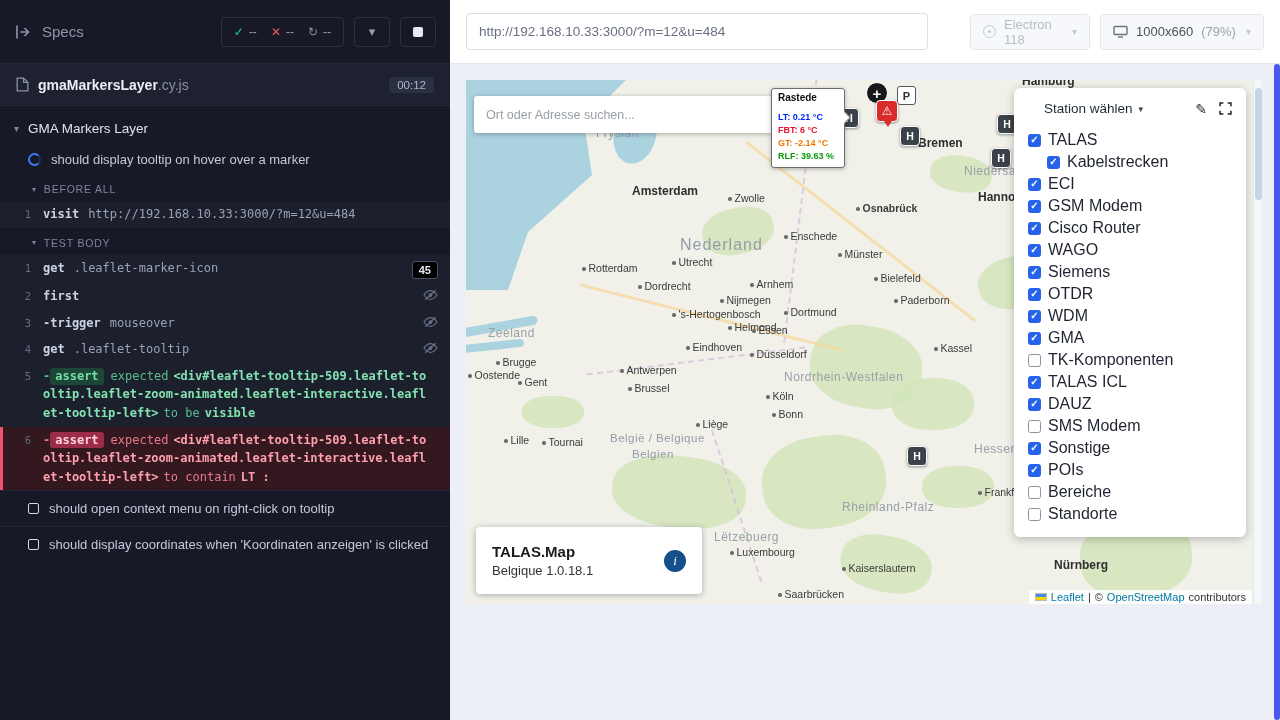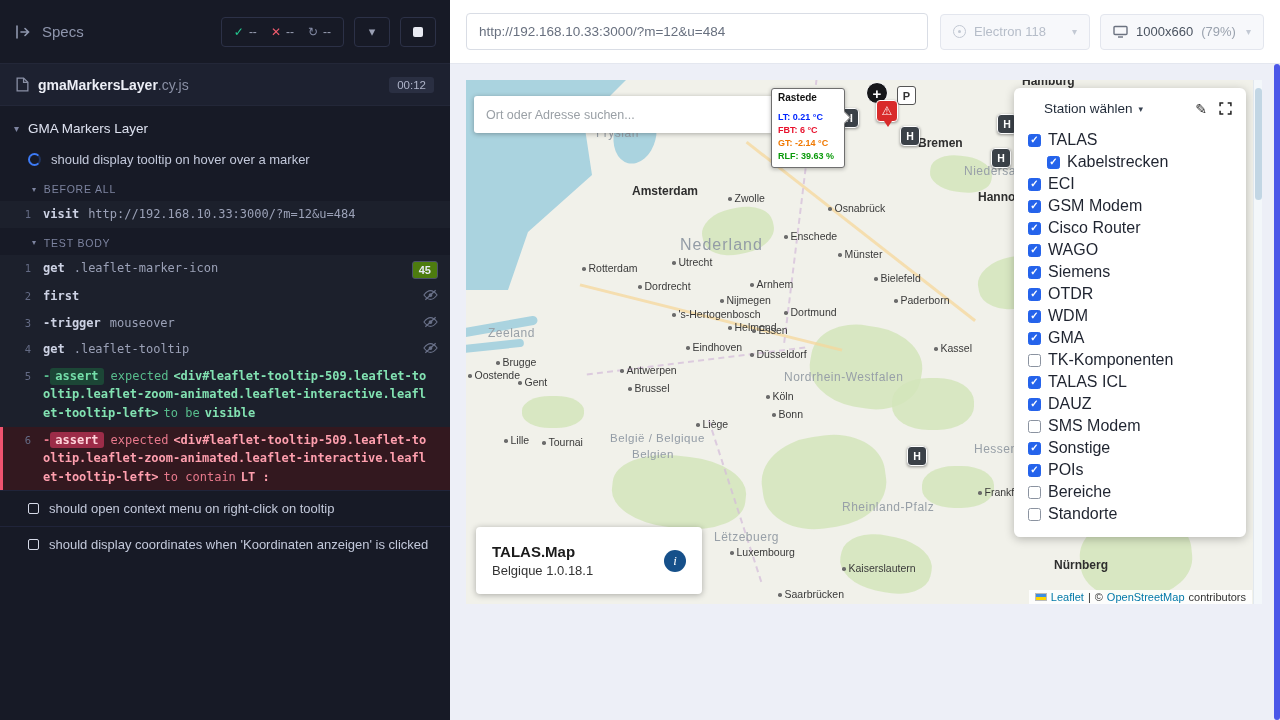--- a/index.html
+++ b/index.html
@@ -38,41 +38,41 @@
   .cmd-num{width:40px;text-align:right;padding-right:12px;color:#646b85;font-family:"DejaVu Sans Mono",monospace;font-size:10.5px;padding-top:3px;flex-shrink:0;}
   .cmd-main{flex:1;font-family:"DejaVu Sans Mono",monospace;font-size:12px;line-height:1.55;color:#9ba1b7;word-break:break-all;padding-right:4px;}
   .cmd-main span:empty{display:none;}
   .cmd-dash{font-weight:bold;color:#cdd2e4;}
   .cmd-method{font-weight:bold;color:#cdd2e4;margin-right:9px;}
   .cmd-msg{color:#9ba1b7;}
   .m-pre,.m-mid{margin-right:5px;}
   .m-el{margin-right:5px;word-break:break-all;}
   .pill{padding:0 5px;border-radius:3px;font-weight:bold;margin-right:7px;display:inline-block;line-height:1.4;}
   .cmd-right{display:flex;align-items:center;gap:6px;padding:2px 12px 0 4px;flex-shrink:0;}
-  .count-badge{background:#4d7c0f;border:1px solid #4a5168;color:#e6e9f4;font-size:11px;font-weight:bold;padding:0 6px;border-radius:3px;line-height:1.5;margin-left:8px;}
+  .count-badge{background:#000000;border:1px solid #4a5168;color:#e6e9f4;font-size:11px;font-weight:bold;padding:0 6px;border-radius:3px;line-height:1.5;margin-left:8px;}
   .count-badge:empty{display:none;}
   .eye{display:none;}
   .eye.show{display:inline-flex;}
   .cmd.pass .cmd-main,.cmd.pass .m-pre,.cmd.pass .m-mid,.cmd.pass .cmd-dash{color:#58bd8d;}
   .cmd.pass .m-el,.cmd.pass .m-end{color:#82e2b2;font-weight:bold;}
   .cmd.pass .pill{background:#1c4636;color:#74dfa9;}
   .cmd.fail{background:#33181f;border-left-color:#f0536f;}
   .cmd.fail .cmd-main,.cmd.fail .m-pre,.cmd.fail .m-mid,.cmd.fail .cmd-dash{color:#e8798c;}
   .cmd.fail .m-el,.cmd.fail .m-end{color:#ff9fae;font-weight:bold;}
   .cmd.fail .pill{background:#9c2c48;color:#ffd3da;}
   .pending-tests .test-row{border-top:1px solid #20243a;padding:10px 16px 10px 28px;}
   .box-icon{width:11px;height:11px;border:1.5px solid #d6dae8;border-radius:2px;flex-shrink:0;display:block;}
 
   
   .preview{flex:1;position:relative;background:#edeff7;height:720px;}
   .topbar{height:64px;background:#fff;border-bottom:1px solid #e4e7ef;display:flex;align-items:center;padding:0 16px;}
   .url-input{width:462px;height:37px;border:1px solid #d9dde5;border-radius:4px;padding:0 12px;font-size:13.5px;color:#68707f;font-family:"Liberation Sans",sans-serif;outline:none;background:#fff;}
   .tb-spacer{flex:1;}
   .select-box{height:36px;border:1px solid #e3e6ee;background:#f7f8fb;border-radius:4px;display:flex;align-items:center;gap:8px;padding:0 12px;cursor:pointer;}
-  .select-browser{width:150px;color:#b6bdc9;font-size:13px;margin-right:10px;}
+  .select-browser{width:120px;color:#b6bdc9;font-size:13px;margin-right:10px;}
   .select-viewport{width:164px;font-size:13px;color:#4a5360;}
   .vp-zoom{color:#9aa2ae;}
   .sel-caret{margin-left:auto;color:#c3c9d4;font-size:10px;}
   .atom-icon{width:13px;height:13px;border:1.5px solid #c2c8d3;border-radius:50%;position:relative;flex-shrink:0;}
   .atom-icon::after{content:"";position:absolute;left:3.5px;top:3.5px;width:3px;height:3px;border-radius:50%;background:#c2c8d3;}
 
   .aut{position:absolute;left:0;top:64px;right:0;bottom:0;}
   .page-scroll{position:absolute;right:0;top:0;bottom:0;width:6px;background:#4b57e8;border-radius:3px;}
 
   
@@ -389,21 +389,21 @@
             <span class="lb lb-city-lg" style="left: 452px; top: 56px;">Bremen</span>
 
             <span class="lb lb-region" style="left: 498px; top: 84px;">Niedersachsen</span>
 
             <span class="lb lb-city-lg" style="left: 512px; top: 110px;">Hannover</span>
 
             <span class="lb lb-city-lg" style="left: 166px; top: 104px;">Amsterdam</span>
 
             <span class="lb lb-city" style="left: 262px; top: 112px;">Zwolle</span>
 
-            <span class="lb lb-city" style="left: 362px; top: 122px;">Osnabrück</span>
+            <span class="lb lb-city" style="left: 390px; top: 122px; font-weight: bold;">Osnabrück</span>
 
             <span class="lb lb-city" style="left: 318px; top: 150px;">Enschede</span>
 
             <span class="lb lb-country" style="left: 214px; top: 156px; text-align: center;">Nederland</span>
 
             <span class="lb lb-city" style="left: 206px; top: 176px;">Utrecht</span>
 
             <span class="lb lb-city" style="left: 372px; top: 168px;">Münster</span>
 
             <span class="lb lb-city" style="left: 408px; top: 192px;">Bielefeld</span>

